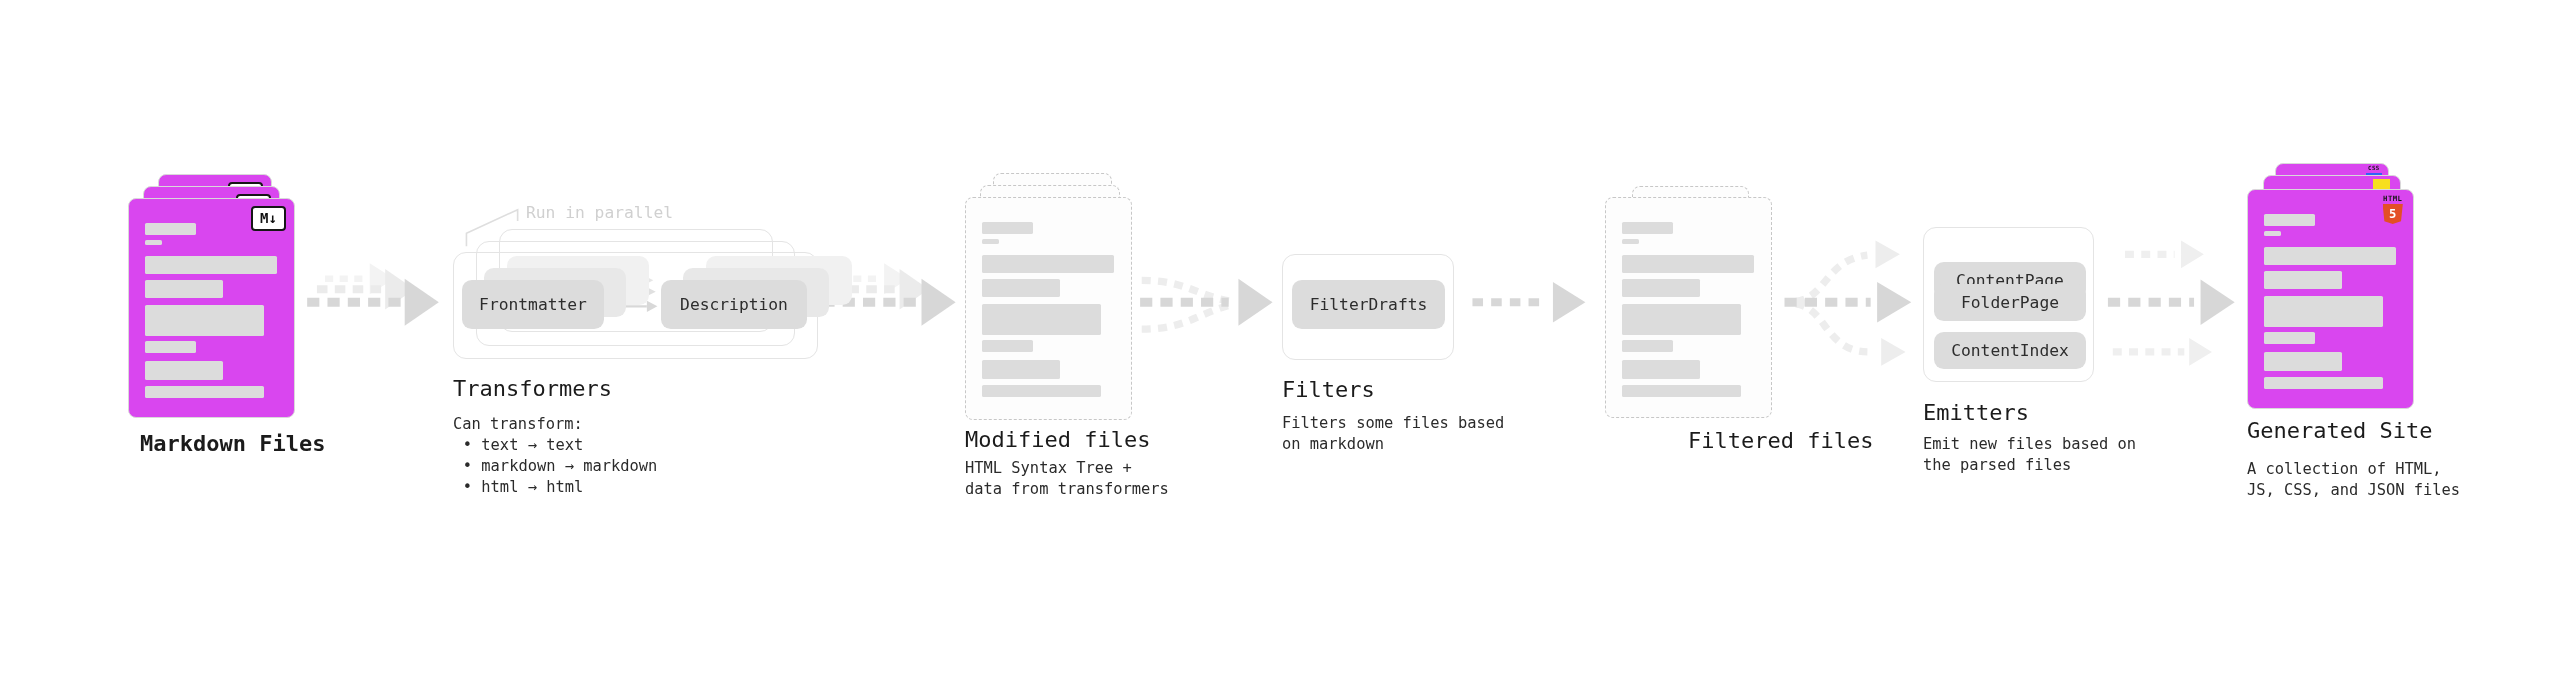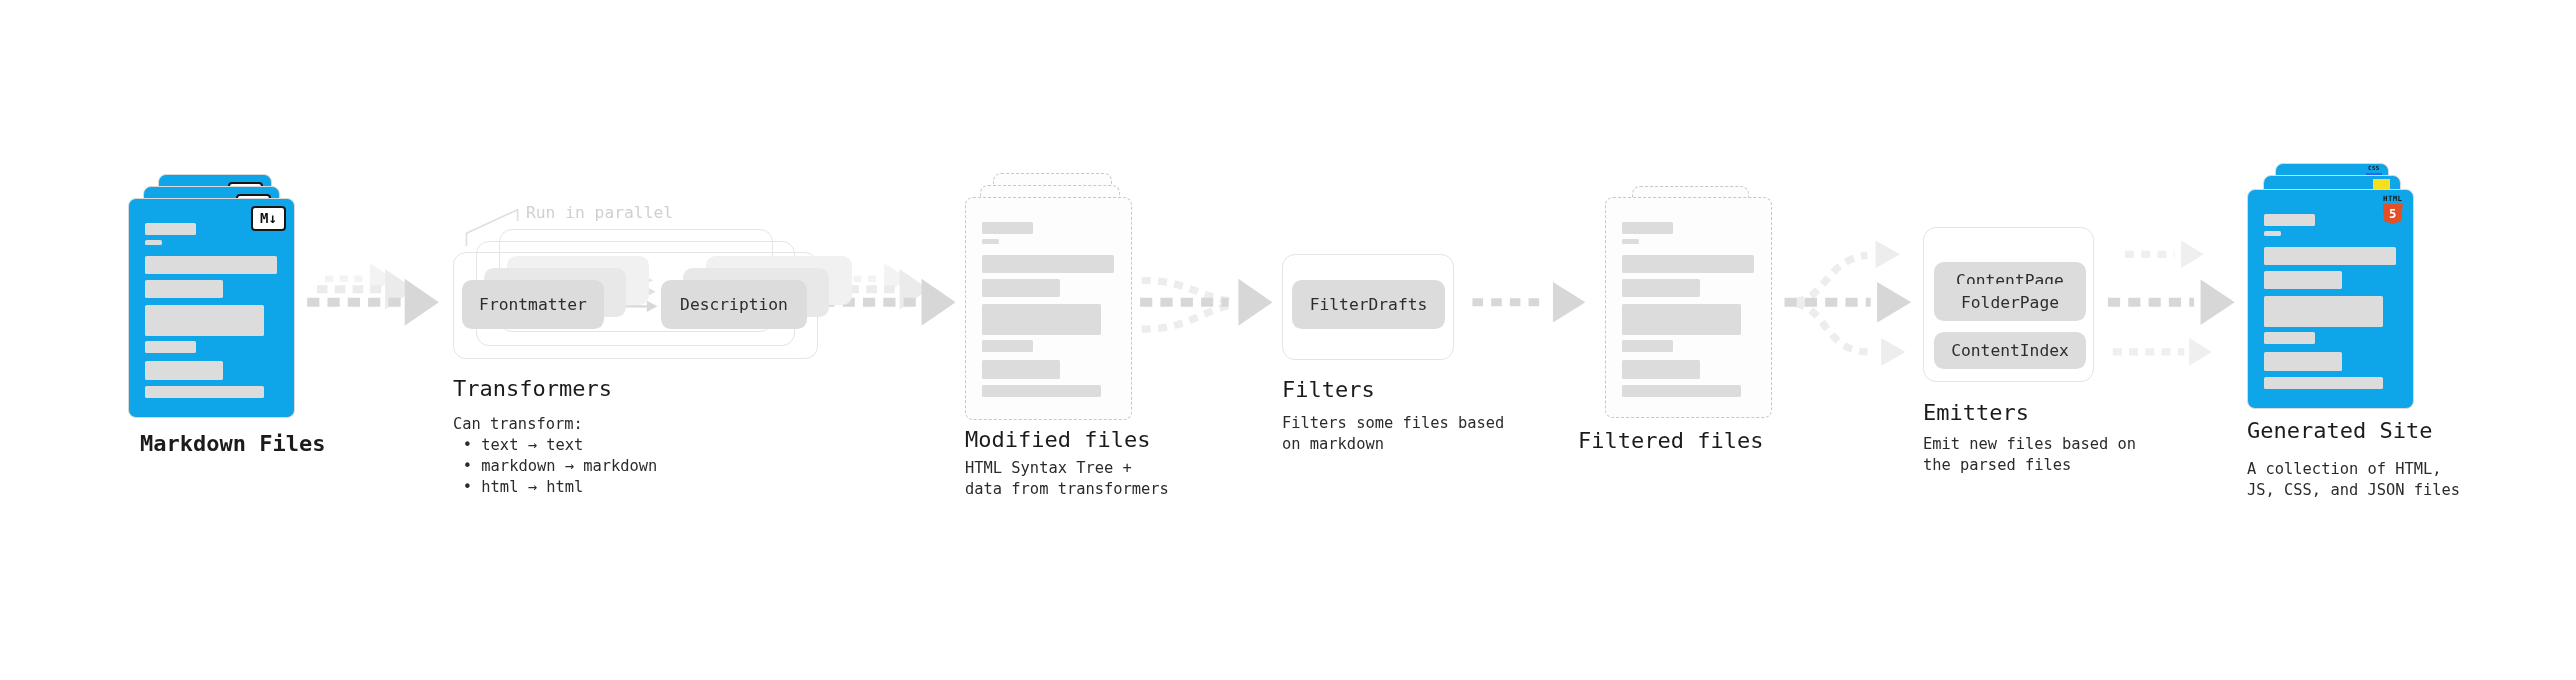--- a/index.html
+++ b/index.html
@@ -1,21 +1,21 @@
 <!DOCTYPE html>
 <html style="font-size:13px"><head>
 <meta charset="utf-8">
 <style>
   html,body{margin:0;padding:0;background:#ffffff;}
   body{font-family:"DejaVu Sans Mono","Liberation Mono",monospace;}
   .canvas{position:relative;width:2576px;height:681px;background:#ffffff;overflow:hidden;}
   svg.arrows{position:absolute;left:0;top:0;z-index:1;}
   .node{position:absolute;left:0;top:0;width:0;height:0;}
   .card{position:absolute;border-radius:8.1px;box-sizing:border-box;}
-  .card.solid{background:#0ea5e9;border:1.6px solid #d9d9d9;}
+  .card.solid{background:#d946ef;border:1.6px solid #d9d9d9;}
   .card.dashed{background:#fdfdfd;border:1.6px dashed #c7c7c7;}
   .obox{position:absolute;border:1.6px solid #e4e4e4;border-radius:13px;background:transparent;box-sizing:border-box;}
   .pill{position:absolute;background:#dcdcdc;border-radius:9.8px;display:flex;align-items:center;justify-content:center;
         font-size:16.3px;color:#2d2d2d;white-space:nowrap;z-index:4;}
   .pill.g1{background:#e8e8e8;z-index:3;}
   .pill.g2{background:#f1f1f1;z-index:2;}
   .title{position:absolute;font-size:22px;font-weight:500;color:#1b1b1b;white-space:nowrap;line-height:24.4px;z-index:5;}
   .desc{position:absolute;font-size:15.4px;line-height:21px;color:#2b2b2b;white-space:nowrap;z-index:5;}
   .desc .indent{padding-left:0px;}
   .note{position:absolute;font-size:16.3px;color:#d0d0d0;white-space:nowrap;z-index:5;}
@@ -187,21 +187,21 @@
           <div class="bar" style="width: 51px; height: 12.2px; margin-top: 0px;"></div>
           <div class="bar" style="width: 16.3px; height: 5.7px; margin-top: 4.9px;"></div>
           <div class="bar" style="width: 132px; height: 18px; margin-top: 10.6px;"></div>
           <div class="bar" style="width: 78px; height: 18px; margin-top: 6.5px;"></div>
           <div class="bar" style="width: 119px; height: 31px; margin-top: 6.5px;"></div>
           <div class="bar" style="width: 51px; height: 12.2px; margin-top: 4.9px;"></div>
           <div class="bar" style="width: 78px; height: 18.7px; margin-top: 8.1px;"></div>
           <div class="bar" style="width: 119px; height: 12.2px; margin-top: 5.7px;"></div>
         </div>
     </div>
-    <div class="title" style="left:1578px;top:429px;">Filtered files</div>
+    <div class="title" style="left:1688px;top:429px;">Filtered files</div>
   </div>
 
   <div class="node">
     <div class="obox" style="left:1923px;top:227px;width:171px;height:155px;background:#fff;"></div>
     <div class="pill" style="left:1934px;top:238px;width:152px;height:37px;margin-top:24px;">ContentPage</div>
     <div class="pill" style="left:1934px;top:284px;width:152px;height:37px;">FolderPage</div>
     <div class="pill" style="left:1934px;top:332px;width:152px;height:37px;">ContentIndex</div>
     <div class="title" style="left:1923px;top:392px;margin-top:9px;">Emitters</div>
     <div class="desc" style="left:1923px;top:434px;">
       <div>Emit new files based on</div>

